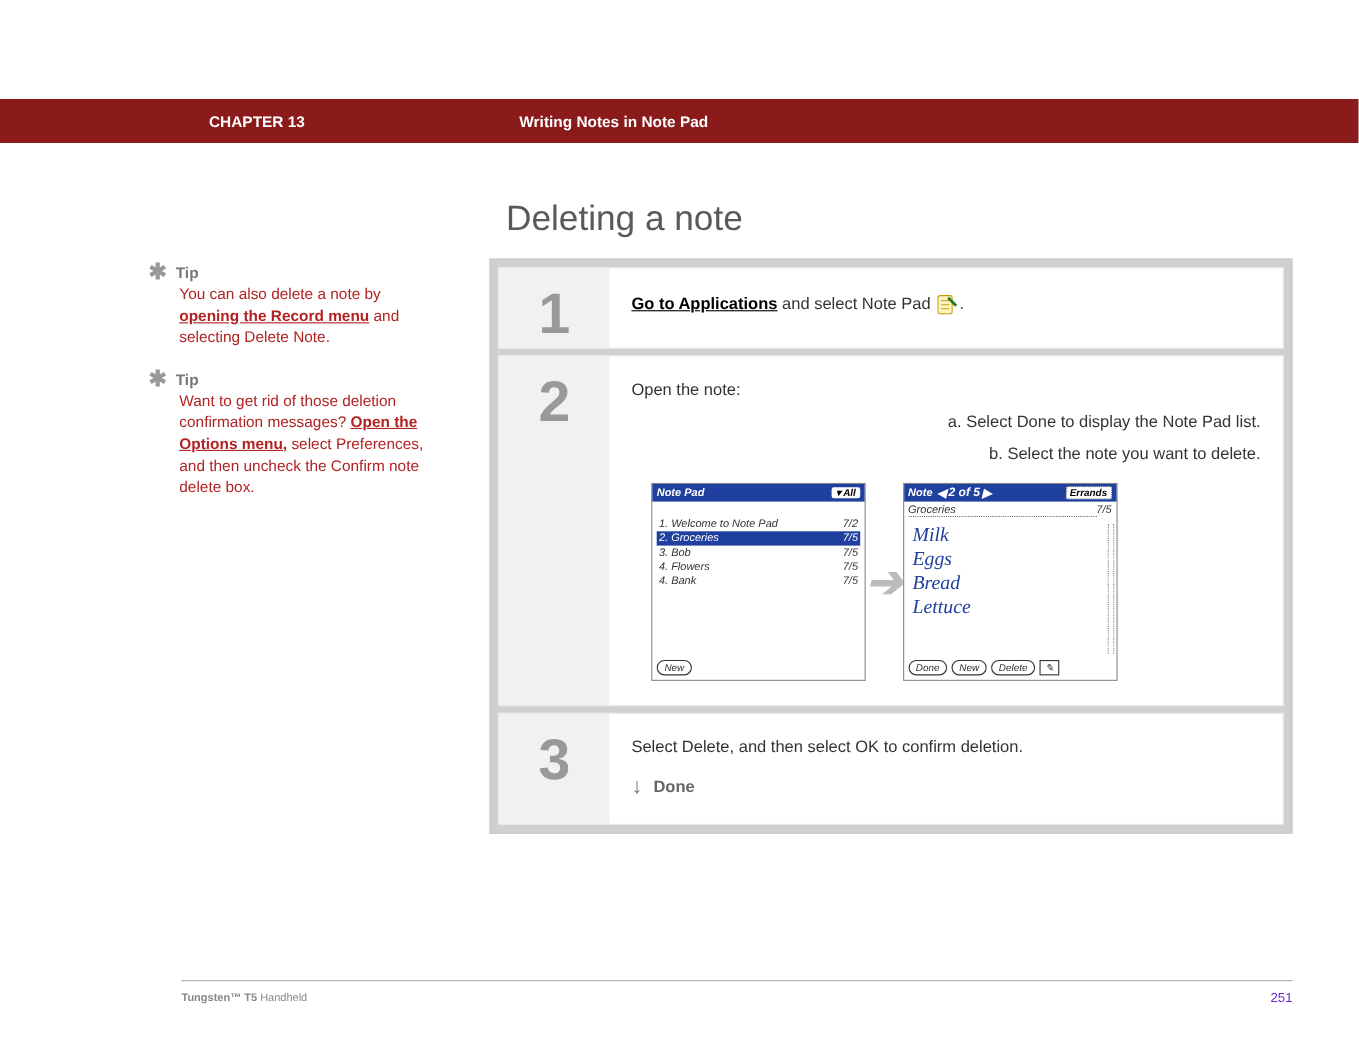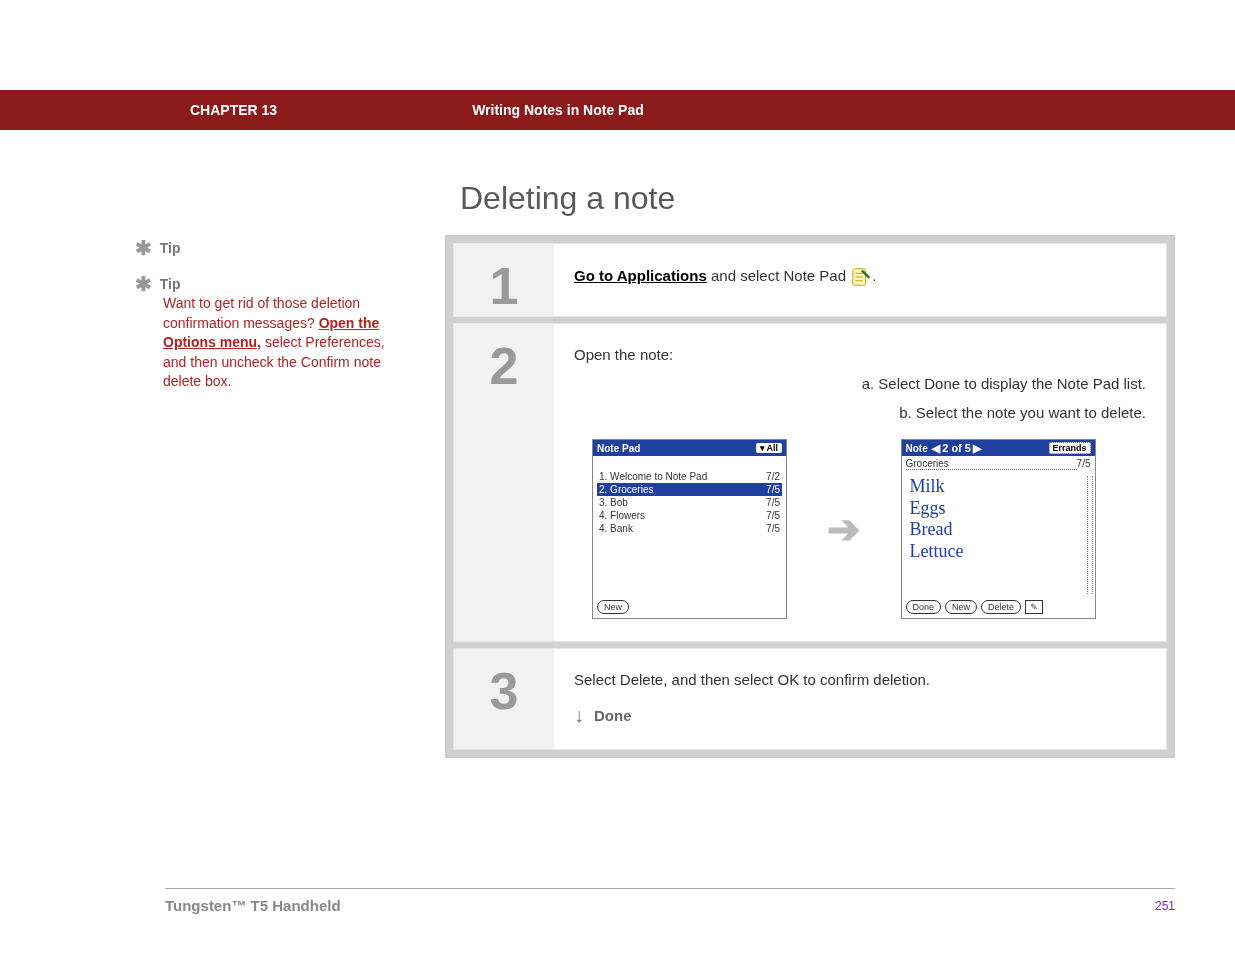--- a/index.html
+++ b/index.html
@@ -118,22 +118,22 @@
     width: 22px;
     height: 22px;
     vertical-align: middle;
   }
   .step-body p { margin-bottom: 12px; }
   .step-sublist { margin-left: 4px; margin-bottom: 18px; text-align: right; }
   .step-sublist div { margin-bottom: 12px; }
   .screenshots-row {
     display: flex;
     align-items: center;
-    gap: 40px;
     margin-left: 18px;
+    font-style: italic;
   }
   .palm-screen {
     width: 195px;
     height: 180px;
     border: 1px solid #888;
     background: #fff;
     font-size: 10px;
     position: relative;
   }
   .palm-titlebar {
@@ -244,22 +244,21 @@
     left: 165px;
     right: 60px;
     border-top: 1px solid #aaa;
     padding-top: 8px;
     display: flex;
     justify-content: space-between;
     align-items: center;
   }
   .footer-left {
     color: #888;
-    font-size: 15px;
-    font-weight: bold;
+    font-size: 10px;
   }
   .footer-left b { color: #888; }
   .footer-right {
     color: #6d28d9;
     font-size: 12px;
   }
   .nav-arrows {
     color: #fff;
     font-size: 11px;
     display: flex;
@@ -283,20 +282,23 @@
   <span class="header-section">Writing Notes in Note Pad</span>
 </div>
 
 <h1 class="section-title">Deleting a note</h1>
 
 <div class="sidebar">
   <div class="tip-block">
     <div class="tip-row">
       <span class="asterisk">✱</span>
       <span class="tip-label">Tip</span>
+    </div>
+    <div class="tip-body">
+      <span>You can also delete a note by </span><a href="#" class="tip-link">opening the Record menu</a><span> and selecting Delete Note.</span>
     </div>
   </div>
   <div class="tip-block">
     <div class="tip-row">
       <span class="asterisk">✱</span>
       <span class="tip-label">Tip</span>
     </div>
     <div class="tip-body">
       <span>Want to get rid of those deletion confirmation messages? </span><a href="#" class="tip-link">Open the Options menu,</a><span> select Preferences, and then uncheck the Confirm note delete box.</span>
     </div>

